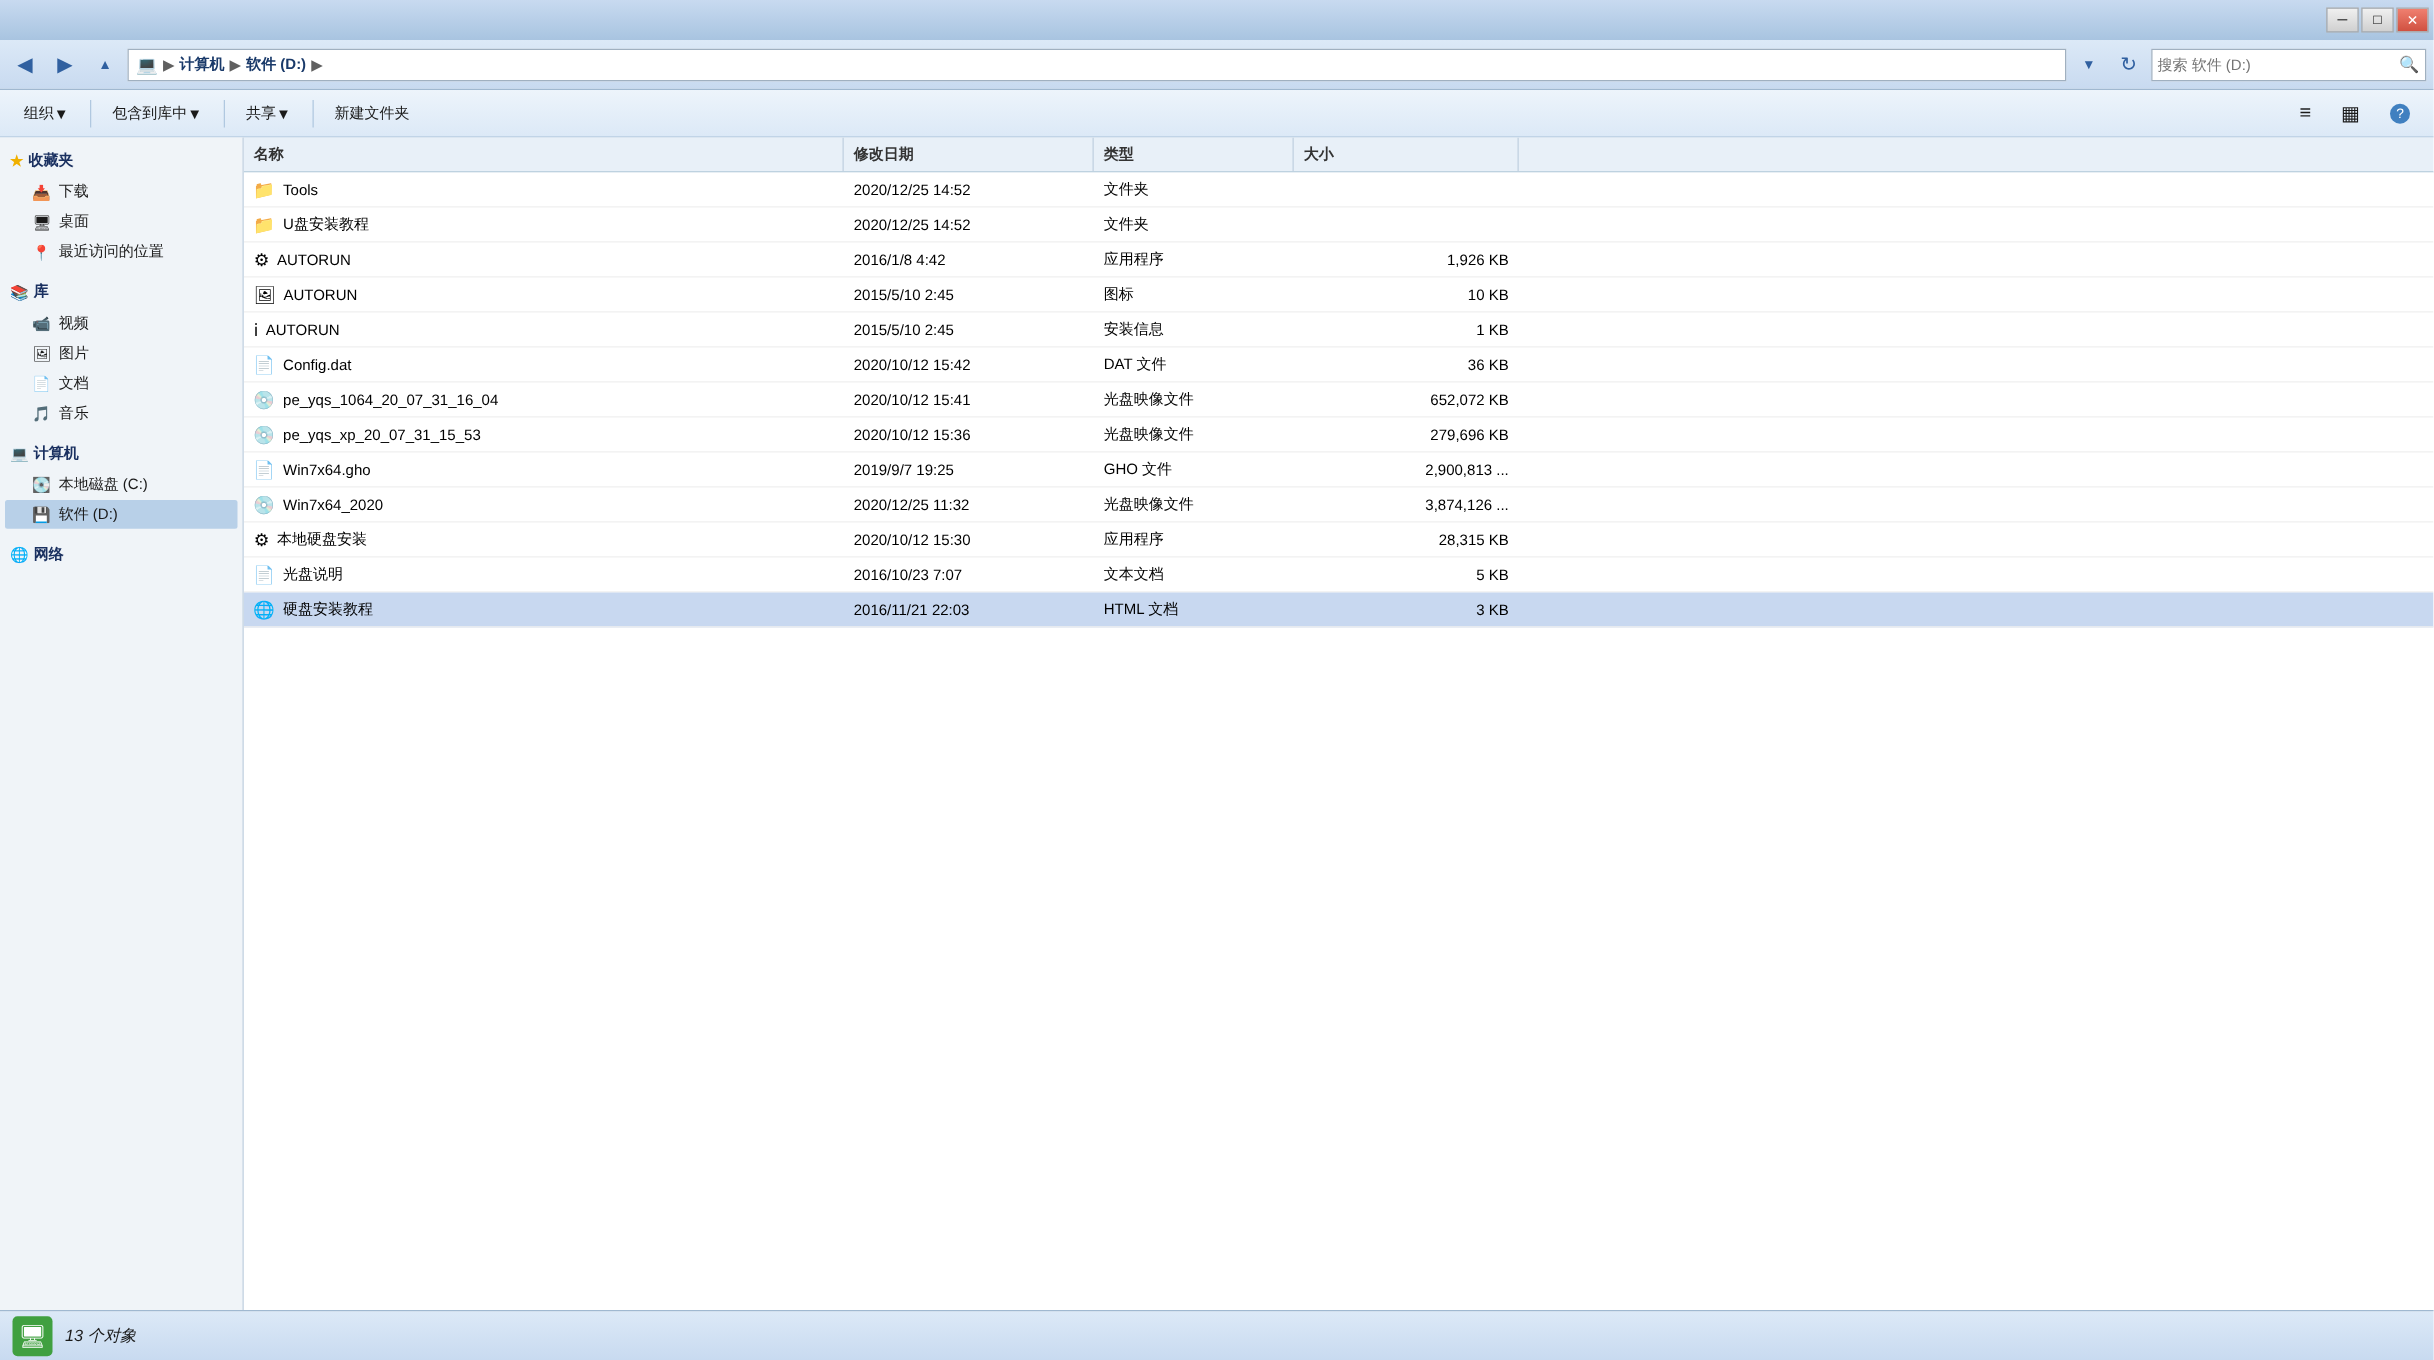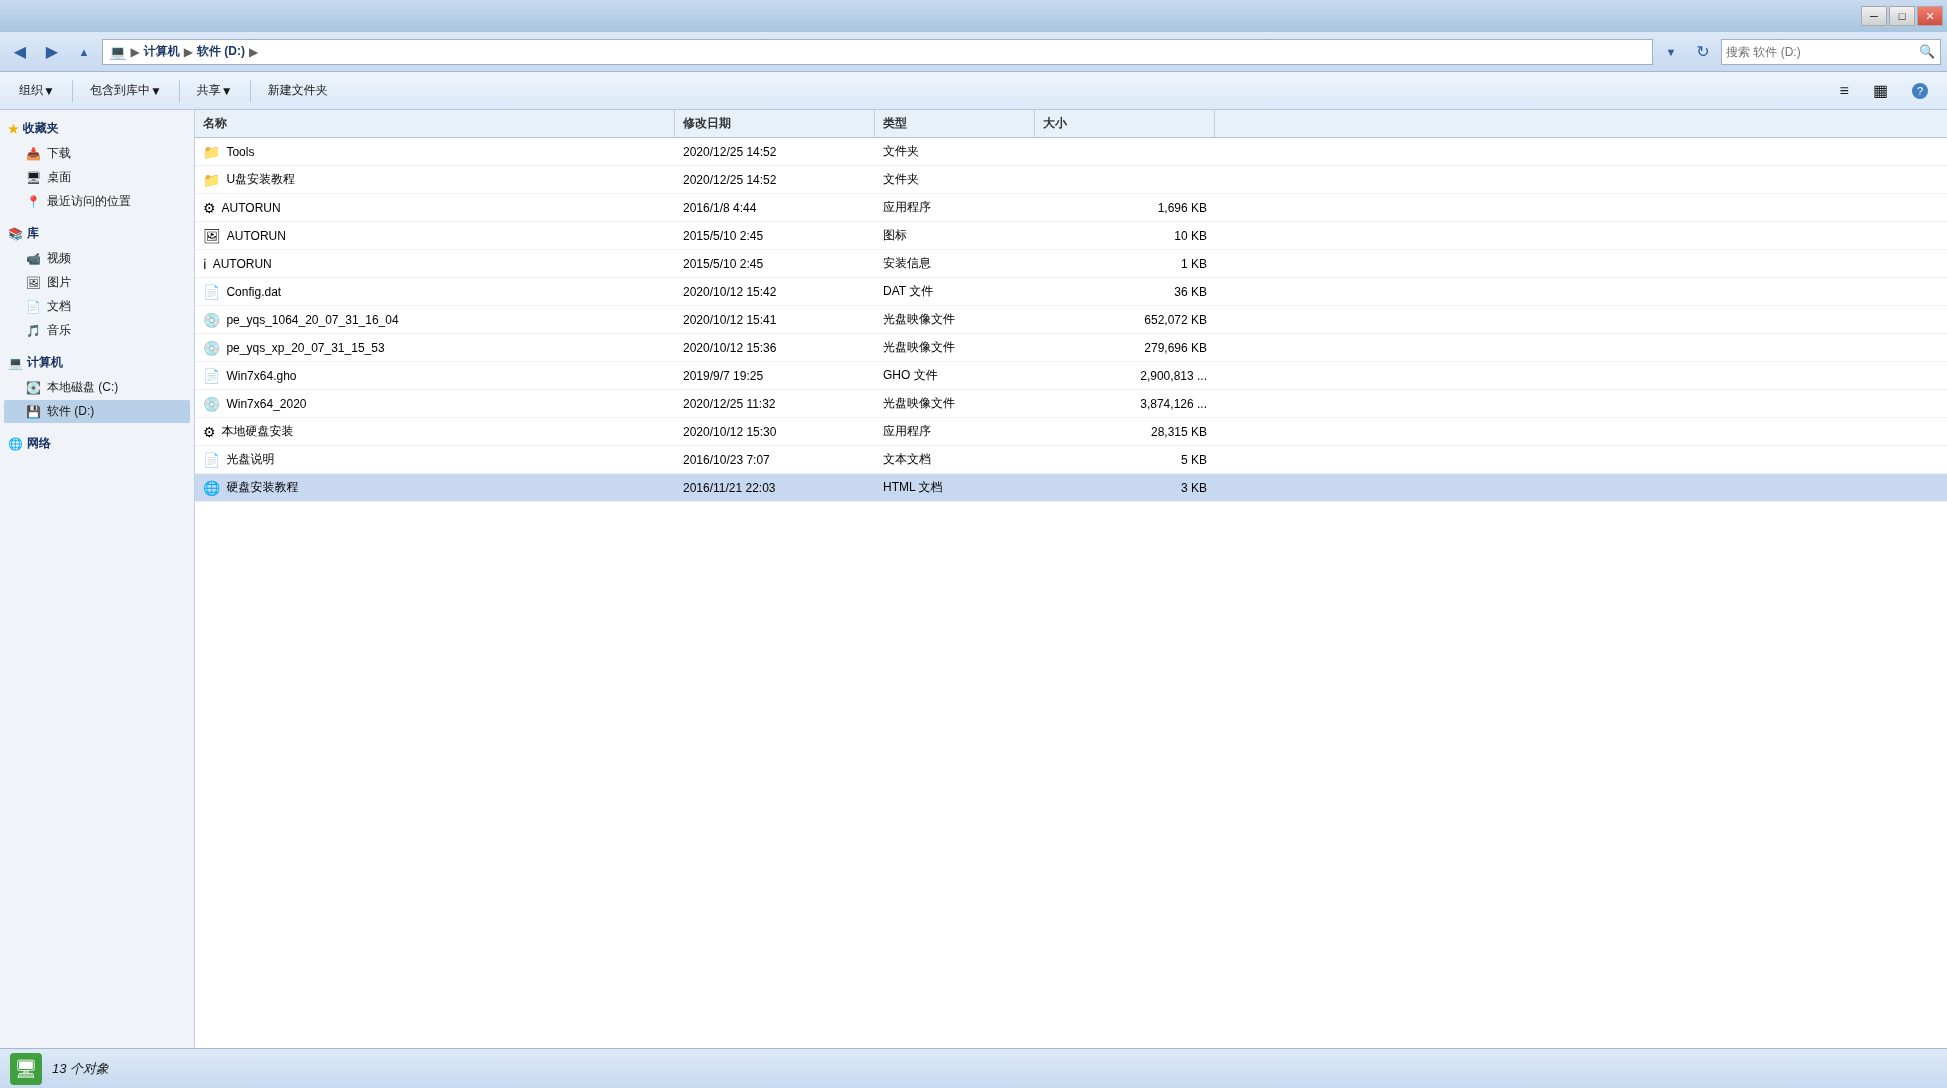--- a/index.html
+++ b/index.html
@@ -428,23 +428,23 @@
       </div>
       <div class="file-cell date">2020/12/25 14:52</div>
       <div class="file-cell type">文件夹</div>
       <div class="file-cell size"></div>
     </div>
         <div class="file-row">
       <div class="file-cell name">
         <span class="file-icon">⚙</span>
         <span>AUTORUN</span>
       </div>
-      <div class="file-cell date">2016/1/8 4:44</div>
+      <div class="file-cell date">2016/1/8 4:42</div>
       <div class="file-cell type">应用程序</div>
-      <div class="file-cell size">1,696 KB</div>
+      <div class="file-cell size">1,926 KB</div>
     </div>
         <div class="file-row">
       <div class="file-cell name">
         <span class="file-icon">🖼</span>
         <span>AUTORUN</span>
       </div>
       <div class="file-cell date">2015/5/10 2:45</div>
       <div class="file-cell type">图标</div>
       <div class="file-cell size">10 KB</div>
     </div>

